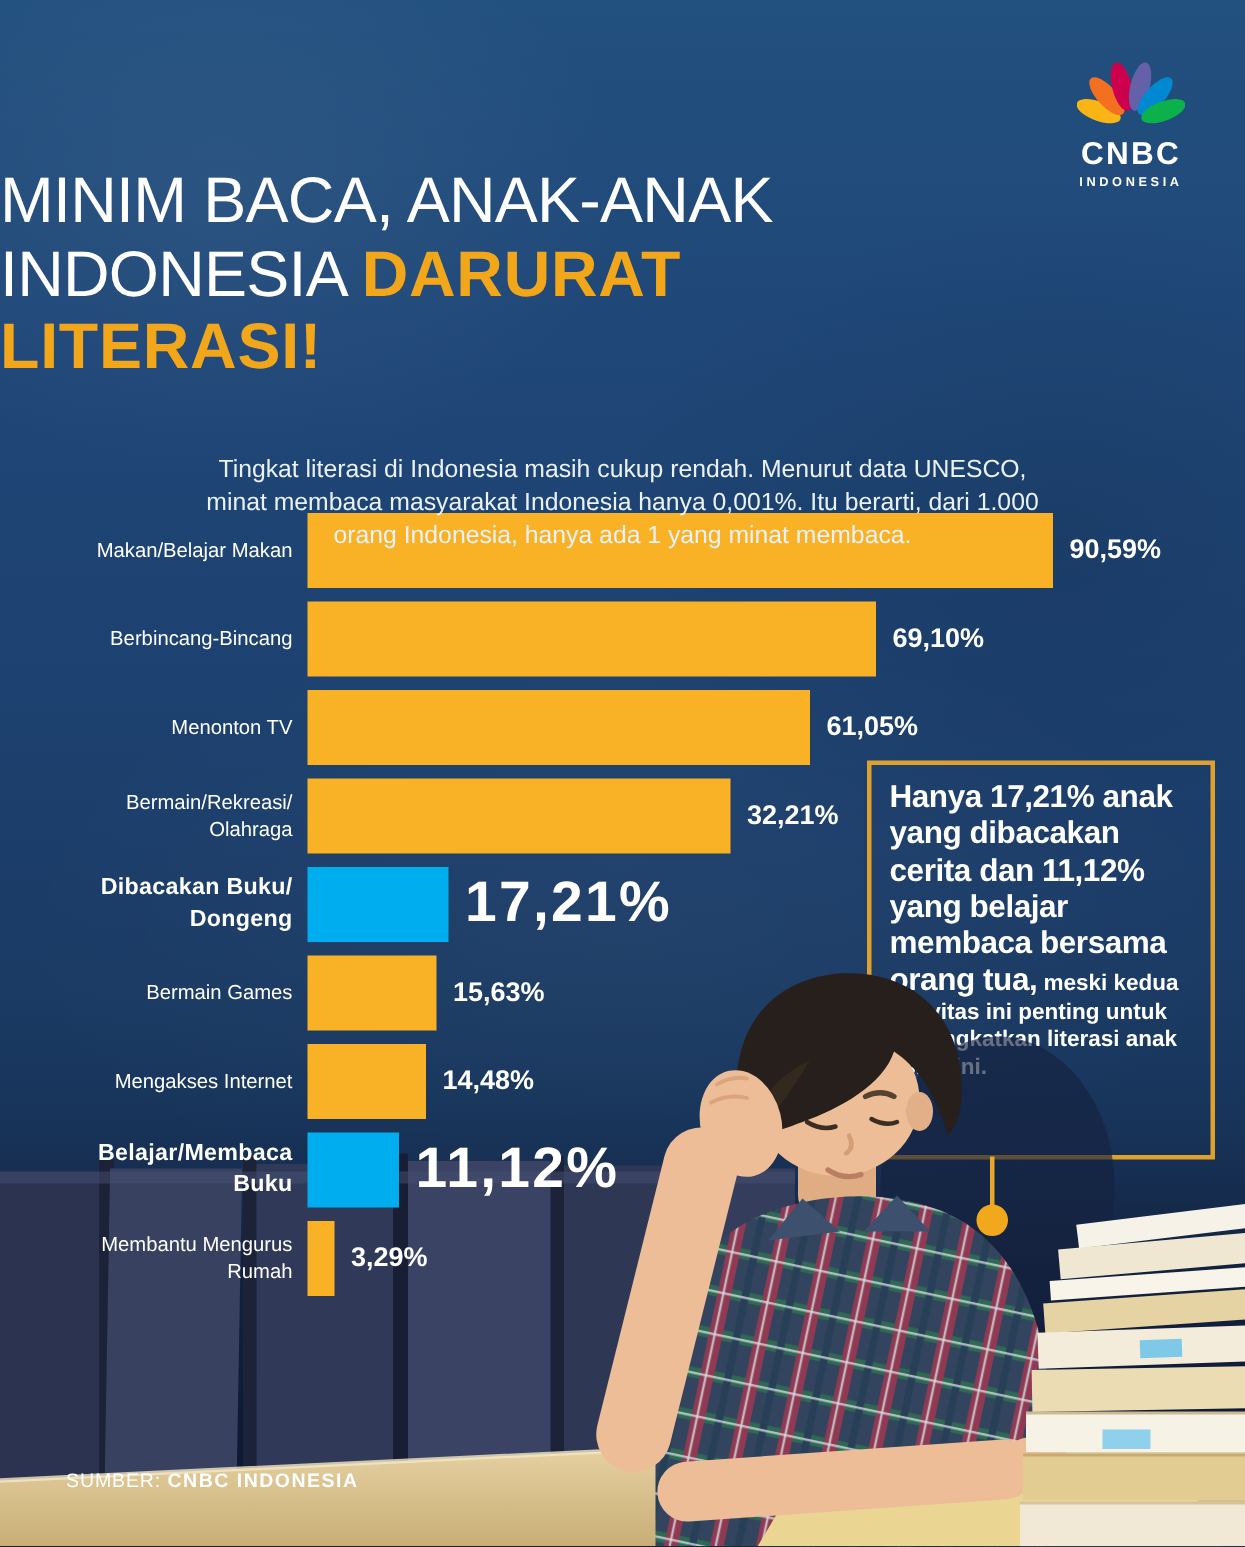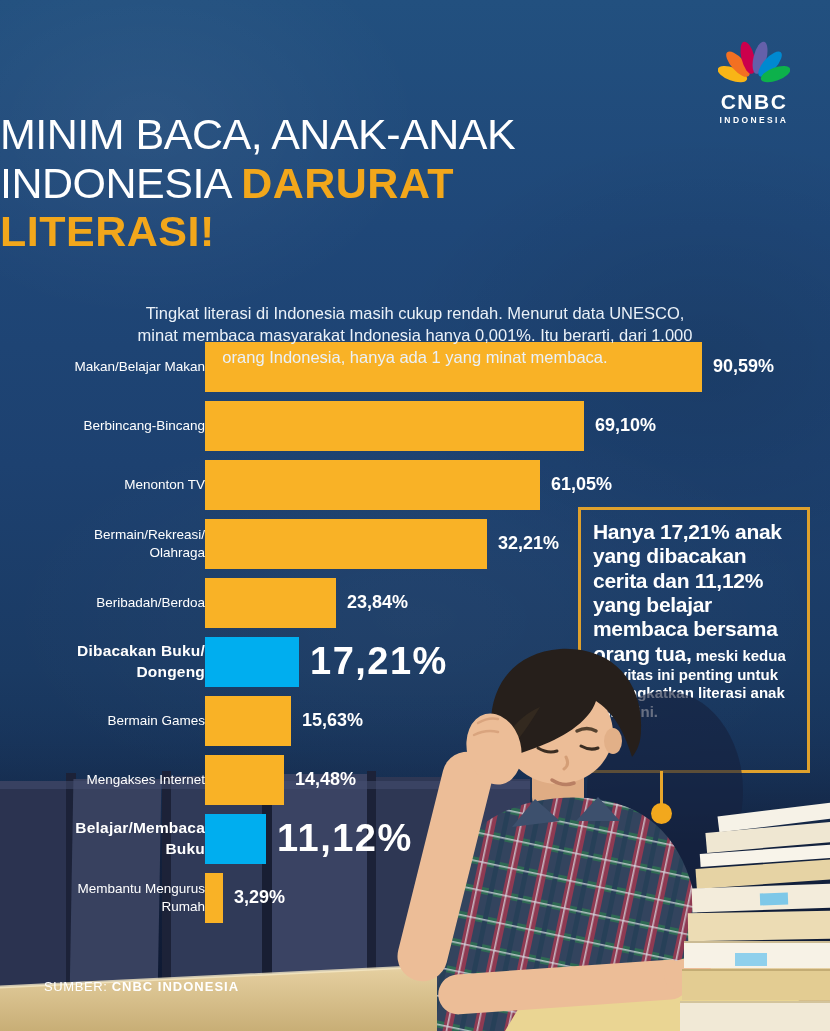--- a/index.html
+++ b/index.html
@@ -20,21 +20,21 @@
   .logo .sub { color:#fff; font-weight:700; font-size:8.5px; letter-spacing:2.4px; margin-top:3px; }
   
   .title { position:absolute; top:110px; left:0; right:0; text-align:left; z-index:5;
            color:#fff; font-size:43px; line-height:1.13; letter-spacing:-0.5px; font-weight:400; }
   .title .accent { color:#F2A71B; font-weight:700; letter-spacing:0.5px; }
   .subtitle { position:absolute; top:262px; left:135px; width:560px; text-align:center; z-index:5;
               color:#EAF1F8; font-size:16.5px; line-height:1.34;margin-top:40px; }
   
   .chart { position:absolute; top:337px; left:0; right:0; z-index:2; }
   .row { display:flex; align-items:center; height:59px; }
-  .row-label { width:205px; padding-right:0; box-sizing:border-box; text-align:right;
+  .row-label { width:205px; padding-right:10px; box-sizing:border-box; text-align:right;
                color:#fff; font-size:13.5px; line-height:1.3; flex:none; }
   .row-label.bold { font-weight:700; font-size:15.5px; letter-spacing:0.2px; }
   .bar { height:50px; flex:none; }
   .row-value { margin-left:11px; color:#fff; font-weight:700; font-size:18px; white-space:nowrap; }
   .row-value.big { font-size:38px; letter-spacing:1.5px; }
   
   .callout { position:absolute; left:578px; top:507px; width:232px; height:266px; box-sizing:border-box;
              border:3px solid #DFA12D; padding:10px 12px; color:#fff; z-index:2; overflow:hidden; }
   .callout .big { font-size:21px; font-weight:700; line-height:1.16; letter-spacing:-0.3px; }
   .callout .small { font-size:15px; font-weight:700; line-height:1.22; }
@@ -124,25 +124,20 @@
       </div>
       <div class="row">
         <div class="row-label">Menonton TV</div>
         <div class="bar" style="width: 335px; background: rgb(249, 178, 38);"></div>
         <div class="row-value">61,05%</div>
       </div>
       <div class="row">
         <div class="row-label">Bermain/Rekreasi/<br>Olahraga</div>
         <div class="bar" style="width: 282px; background: rgb(249, 178, 38);"></div>
         <div class="row-value">32,21%</div>
-      </div>
-      <div class="row">
-        <div class="row-label">Beribadah/Berdoa</div>
-        <div class="bar" style="width: 131px; background: rgb(249, 178, 38);"></div>
-        <div class="row-value">23,84%</div>
       </div>
       <div class="row">
         <div class="row-label bold">Dibacakan Buku/<br>Dongeng</div>
         <div class="bar" style="width: 94px; background: rgb(0, 174, 239);"></div>
         <div class="row-value big">17,21%</div>
       </div>
       <div class="row">
         <div class="row-label">Bermain Games</div>
         <div class="bar" style="width: 86px; background: rgb(249, 178, 38);"></div>
         <div class="row-value">15,63%</div>

